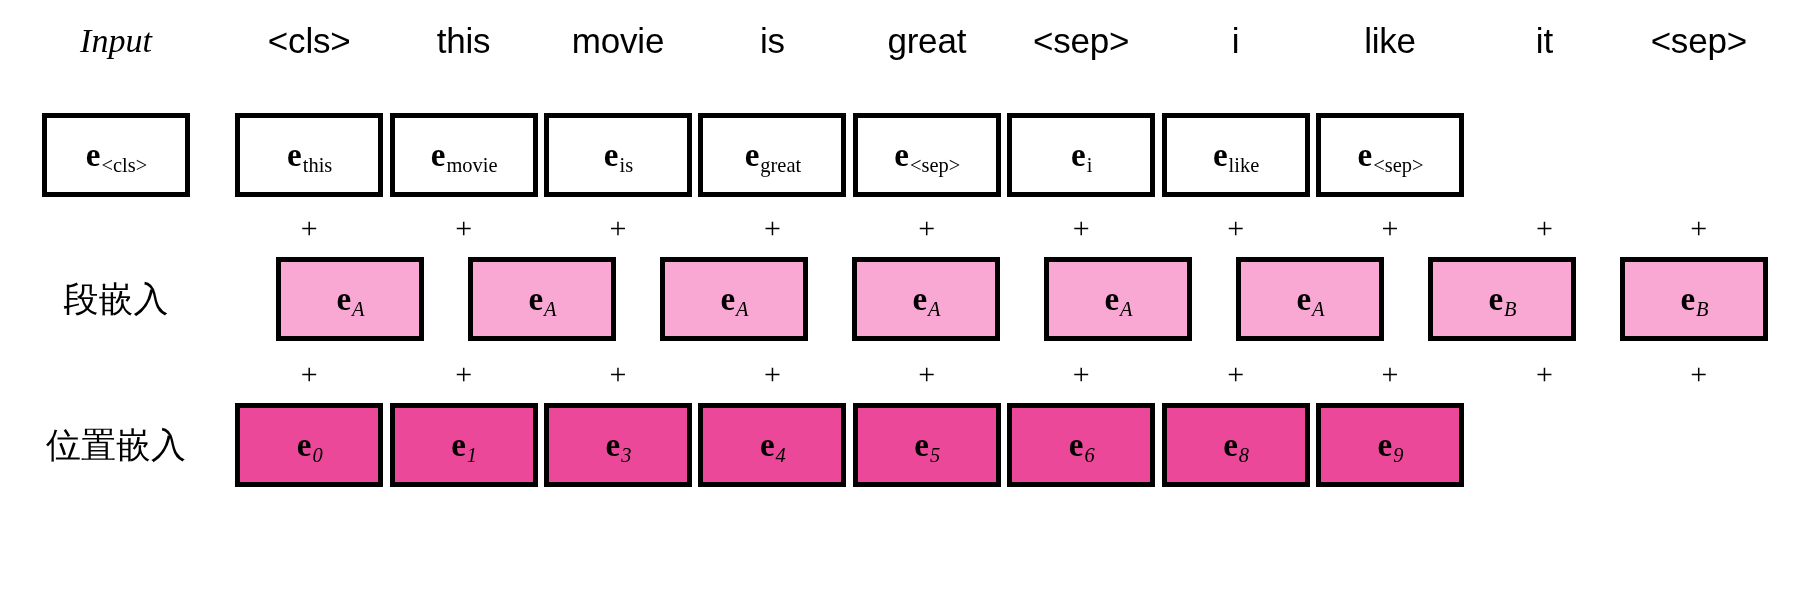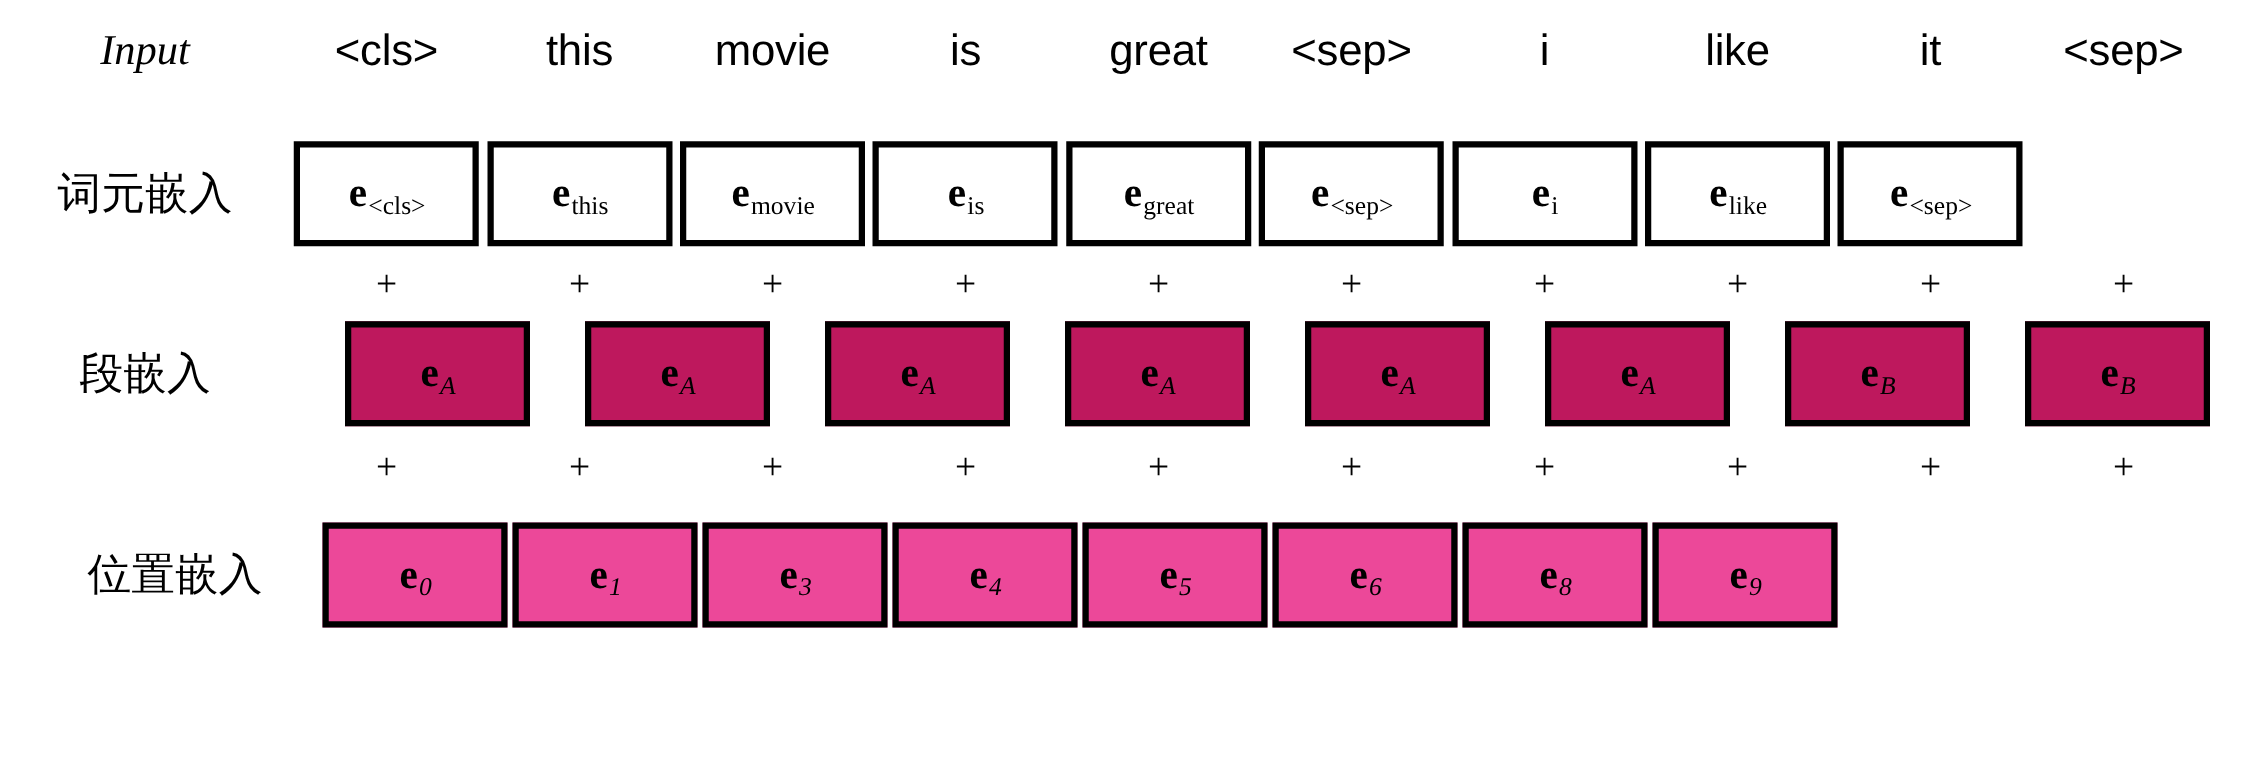--- a/index.html
+++ b/index.html
@@ -67,21 +67,21 @@
   .embed-box {
     width: 148px;
     height: 84px;
     box-sizing: border-box;
     border: 5px solid #000000;
     display: flex;
     align-items: center;
     justify-content: center;
     background: #ffffff;
   }
-  .embed-box.seg   { background: #be185d; margin-left: 44px; }
+  .embed-box.seg   { background: #f9a8d4; margin-left: 44px; }
   .embed-box.pos   { background: #ec4899; }
 
   .vec {
     font-family: "Liberation Serif", serif;
     font-size: 33px;
     font-weight: bold;
     line-height: 1;
     display: inline-block;
     white-space: nowrap;
   }
@@ -106,21 +106,21 @@
     line-height: 1;
     color: #000;
   }
 
   
   #row-input  { top: 18px;  height: 46px; }
   #row-token  { top: 112px; height: 86px; }
   #row-plus1  { top: 212px; height: 32px; }
   #row-seg    { top: 256px; height: 86px; }
   #row-plus2  { top: 358px; height: 32px; }
-  #row-pos    { top: 417px; height: 86px; padding-left: 24px; }
+  #row-pos    { top: 402px; height: 86px; }
 </style>
 </head>
 <body>
 
 <div id="figure">
 
   <div class="row" id="row-input">
     <div class="row-label input-label">Input</div>
     <div class="cell">
       <span class="token-word">&lt;cls&gt;</span>
@@ -148,21 +148,20 @@
     </div>
     <div class="cell">
       <span class="token-word">it</span>
     </div>
     <div class="cell">
       <span class="token-word">&lt;sep&gt;</span>
     </div>
   </div>
 
   <div class="row" id="row-token">
-    <div class="row-label">词元嵌入</div>
     <div class="cell">
       <div class="embed-box tok">
         <span class="vec"><b>e</b><sub>&lt;cls&gt;</sub></span>
       </div>
     </div>
     <div class="cell">
       <div class="embed-box tok">
         <span class="vec"><b>e</b><sub>this</sub></span>
       </div>
     </div>

